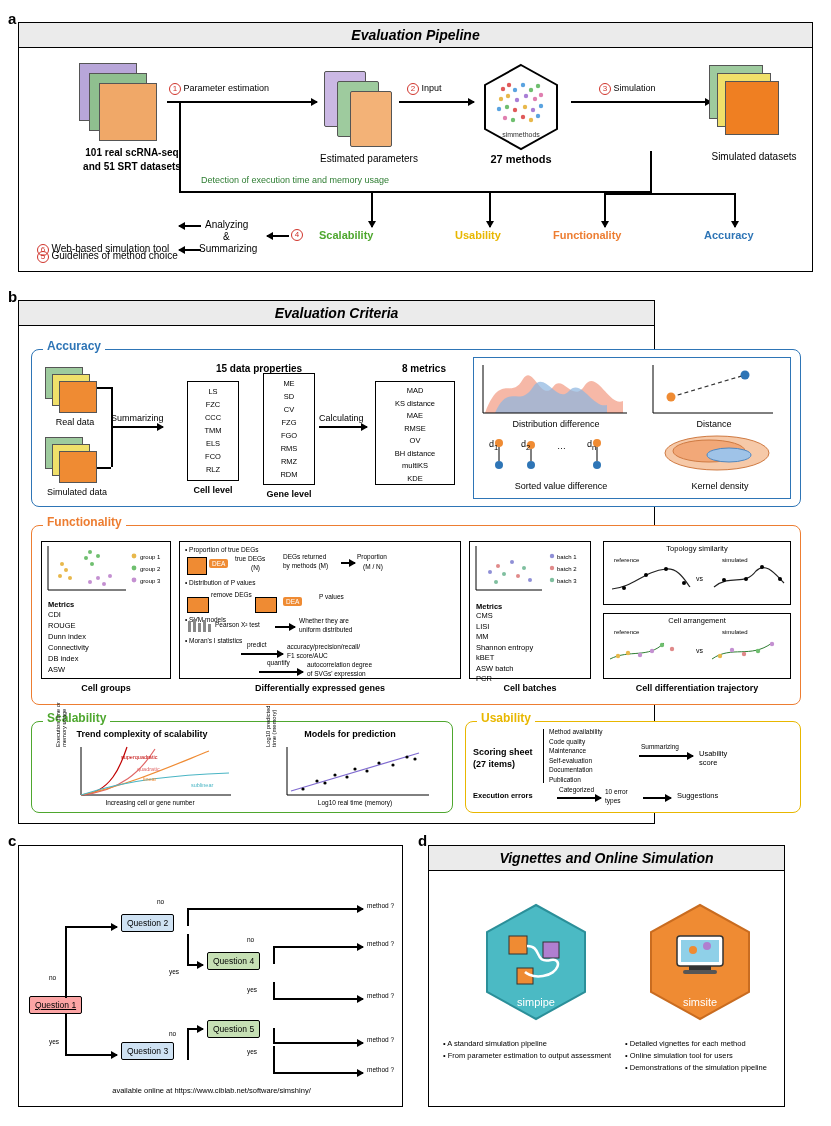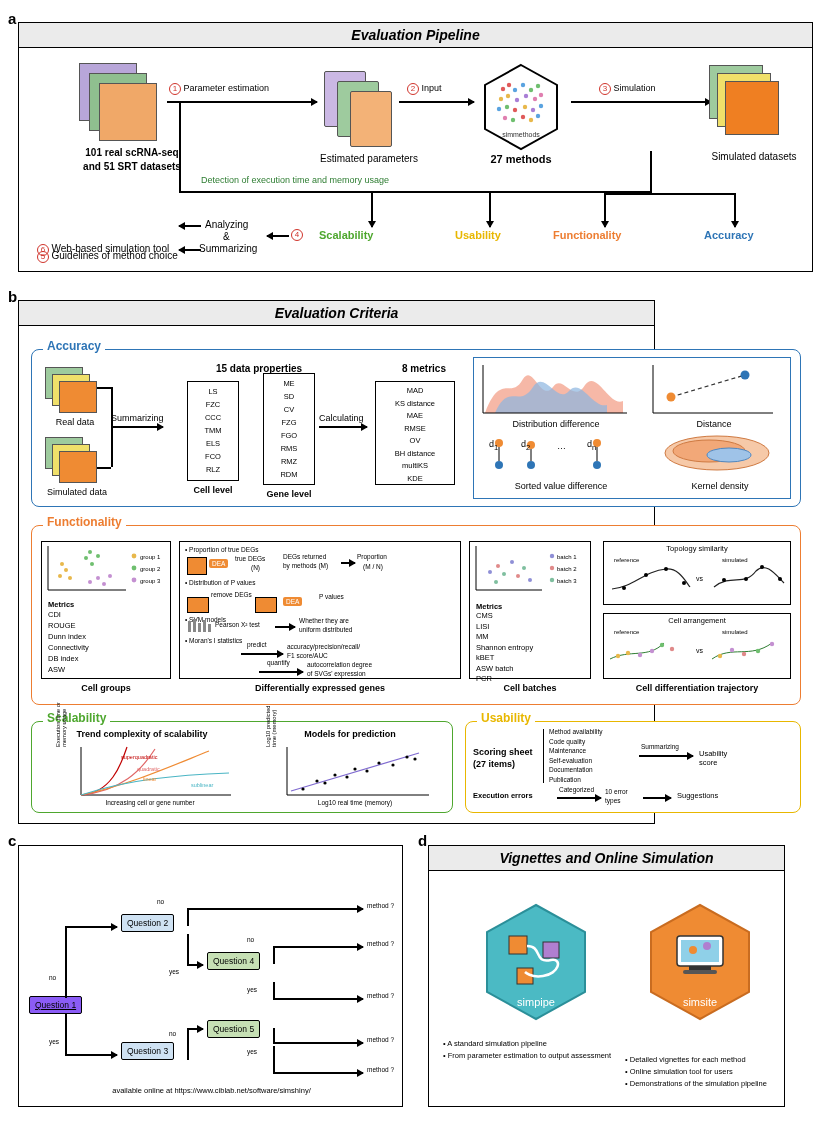--- a/index.html
+++ b/index.html
@@ -120,21 +120,21 @@
   .q-node {
     position: absolute;
     border: 1px solid #000;
     font-size: 8.5px;
     text-align: center;
     padding: 3px 5px;
     border-radius: 2px;
   }
   .q-blue { background: #cfe2f3; }
   .q-green { background: #c6e0b4; }
-  .q-orange { background: #8b5cf6; text-decoration: underline; }
+  .q-orange { background: #fca5a5; text-decoration: underline; }
 
   .bullet-list { position: absolute; font-size: 7.5px; line-height: 12px; }
   .bullet-list div:before { content: "• "; }
 </style>
 </head>
 <body>
 
 <div class="panel-letter" style="left:8px; top:10px;">a</div>
 <div class="outer-box" id="panelA">
   <div class="title-bar">Evaluation Pipeline</div>
@@ -661,18 +661,18 @@
       <circle cx="48" cy="48" r="4" fill="#ef8b33"></circle>
       <circle cx="62" cy="44" r="4" fill="#b07fd0"></circle>
       <text x="55" y="104" font-size="11" text-anchor="middle" fill="#ffffff" font-family="Liberation Sans">simsite</text>
     </svg>
   </div>
 
   <div class="bullet-list" style="left:14px; top:192px; width:180px;">
     <div>A standard simulation pipeline</div>
     <div>From parameter estimation to output assessment</div>
   </div>
-  <div class="bullet-list" style="left:196px; top:208px; width:180px;">
+  <div class="bullet-list" style="left:196px; top:192px; width:180px;">
     <div>Detailed vignettes for each method</div>
     <div>Online simulation tool for users</div>
     <div>Demonstrations of the simulation pipeline</div>
   </div>
 </div>
 
 </body></html>

